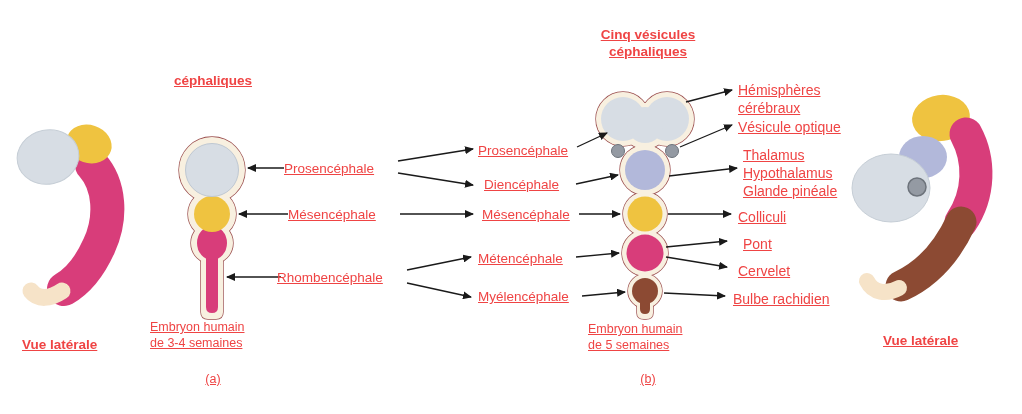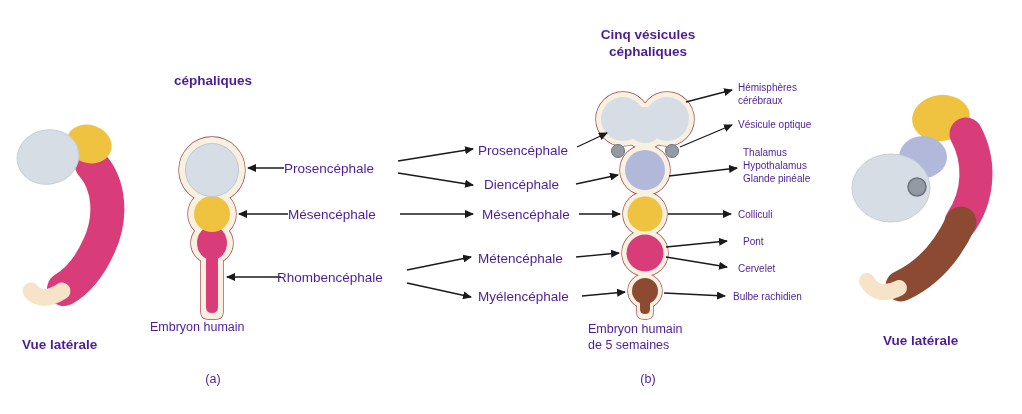--- a/index.html
+++ b/index.html
@@ -1,23 +1,23 @@
 <!DOCTYPE html>
 <html><head>
 <meta charset="utf-8">
 <style>
   * { margin:0; padding:0; box-sizing:border-box; }
   html,body { background:#ffffff; font-family:"Liberation Sans", sans-serif; }
   .canvas { position:relative; width:1022px; height:414px; background:#ffffff; overflow:hidden; }
   svg.layer { position:absolute; left:0; top:0; }
-  .t { position:absolute; color:#4c1d95; font-size:13.5px; line-height:1.25; white-space:nowrap; }
+  .t { position:absolute; color:#ef4444; font-size:13.5px; line-height:1.25; white-space:nowrap;text-decoration:underline; }
   .t span { display:block; }
   .title { font-weight:bold; text-align:center; white-space:normal; }
   .caption { font-size:12.5px; text-align:left; white-space:normal; }
-  .small { font-size:10px; line-height:1.3; }
+  .small { font-size:14px; line-height:1.3; }
   .bold { font-weight:bold; }
   .center { text-align:left; }
   .letter { font-size:12.5px; text-align:center; }
   .wall-s { fill:#f8f0e0; stroke:#9c5050; stroke-width:1.4px; }
   .wall-f { fill:#f8f0e0; }
 </style>
 </head>
 <body>
 
 <div class="canvas">
@@ -119,20 +119,21 @@
   </div>
 
   <div class="t bold center" style="left:22px; top:337px; width:110px;">Vue latérale</div>
 
   <div class="t" style="left:284px; top:161px;text-align:right;">Prosencéphale</div>
   <div class="t" style="left:288px; top:207px;">Mésencéphale</div>
   <div class="t" style="left:277px; top:270px;">Rhombencéphale</div>
 
   <div class="t caption" style="left:150px; top:320px; width:124px;">
     <span>Embryon humain</span>
+    <span>de 3-4 semaines</span>
   </div>
 
   <div class="t letter" style="left:193px; top:372px; width:40px;">(a)</div>
 
   <div class="t title" style="left:586px; top:27px; width:124px;">
     <span>Cinq vésicules</span>
     <span>céphaliques</span>
   </div>
 
   <div class="t" style="left:478px; top:143px;">Prosencéphale</div>

